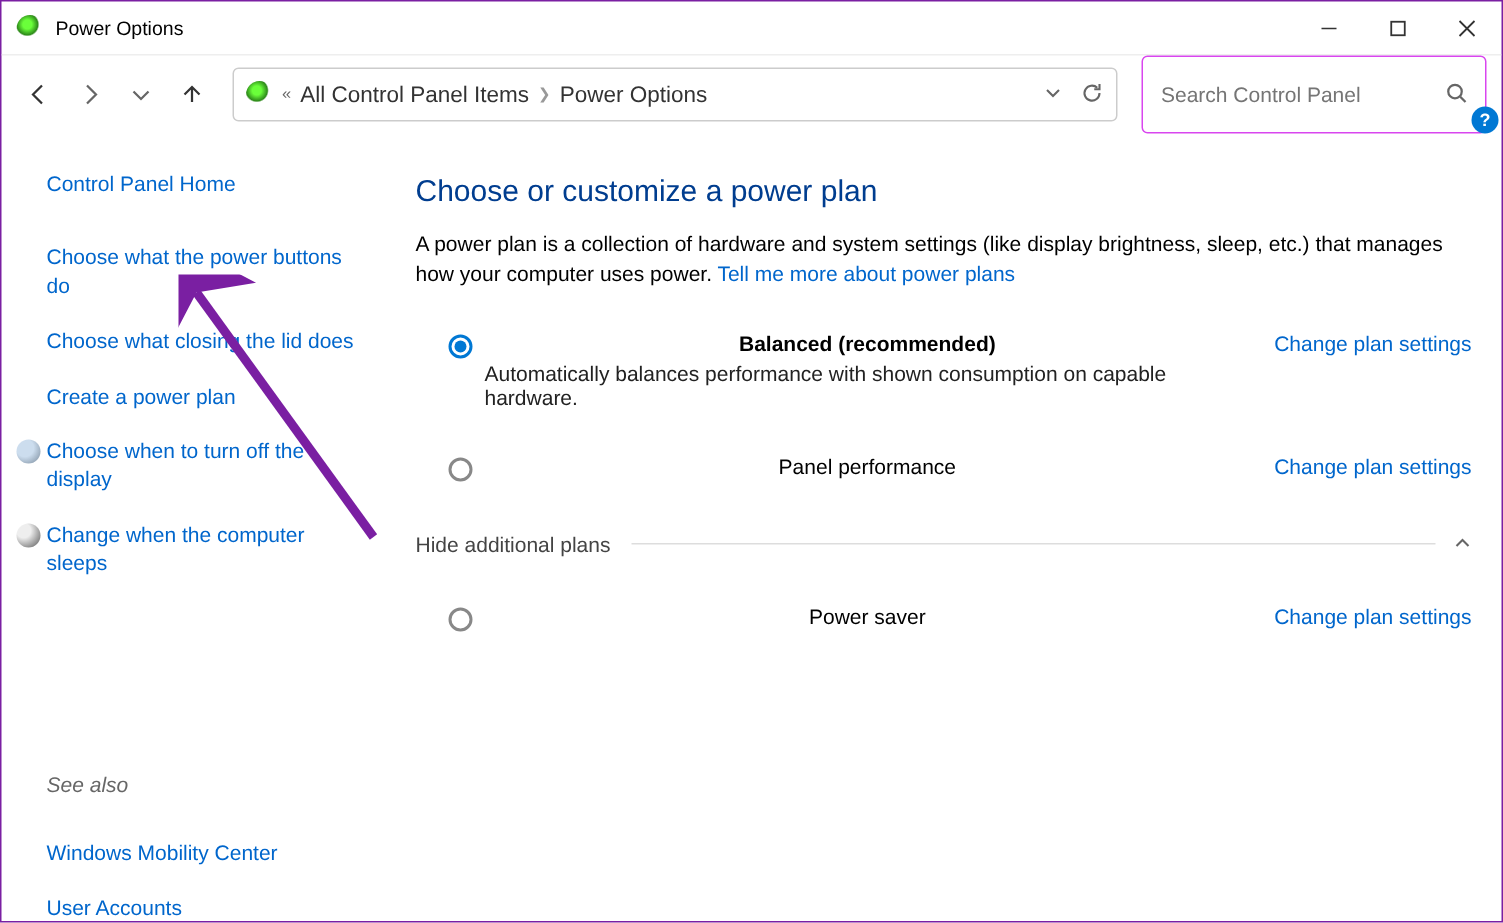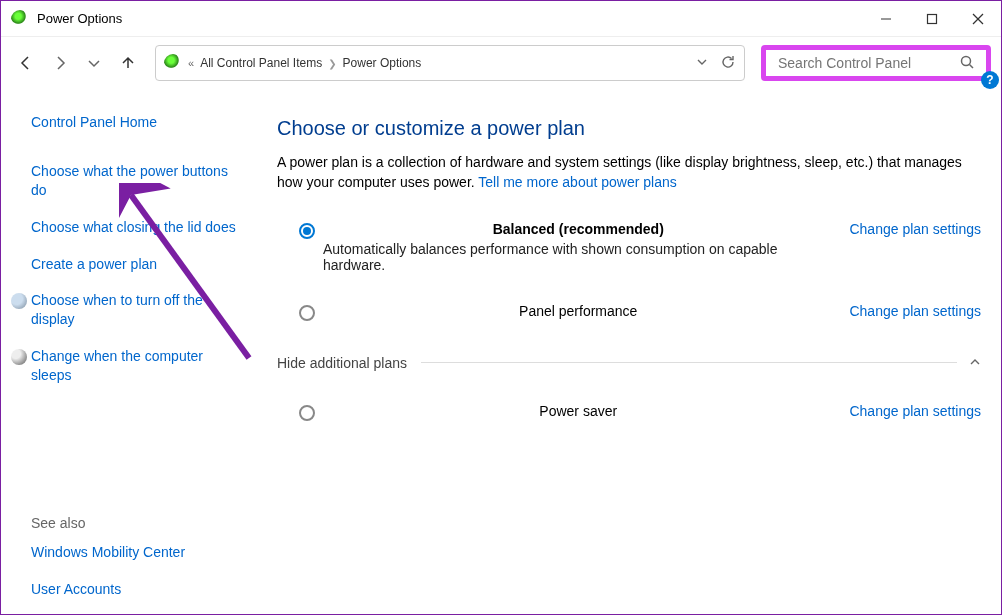--- a/index.html
+++ b/index.html
@@ -13,38 +13,38 @@
   .win-btn svg { width: 12px; height: 12px; }
   
   .toolbar { height: 52px; display: flex; align-items: center; padding: 0 10px; gap: 4px; }
   .nav-btn { width: 30px; height: 30px; display: flex; align-items: center; justify-content: center; color: #666; border-radius: 4px; }
   .nav-btn.enabled { color: #333; }
   .nav-btn svg { width: 16px; height: 16px; stroke: currentColor; fill: none; stroke-width: 1.5; }
   
   .addressbar { flex: 1; height: 36px; border: 1px solid #ccc; border-radius: 4px; margin-left: 8px; display: flex; align-items: center; padding: 0 8px; gap: 6px; }
   .addr-icon { width: 18px; height: 18px; background: radial-gradient(circle at 40% 35%, #6aff3a 3px, #2e8b1a 7px, transparent 8px); border-radius: 50%; }
   .addr-chev-left { color: #666; font-size: 11px; }
-  .addr-text { color: #333; font-size: 12px; }
+  .addr-text { color: #333; font-size: 15px; }
   .addr-sep { color: #999; font-size: 10px; }
   .addr-right { margin-left: auto; display: flex; align-items: center; gap: 12px; color: #666; }
   
-  .searchbox { width: 230px; height: 36px; border: 5px solid #d946ef; border-radius: 4px; margin-left: 12px; display: flex; align-items: center; padding: 0 12px; }
+  .searchbox { width: 230px; height: 52px; border: 1px solid #d946ef; border-radius: 4px; margin-left: 12px; display: flex; align-items: center; padding: 0 12px; }
   .searchbox input { border: none; outline: none; flex: 1; font-size: 14px; color: #666; font-family: inherit; }
   .search-icon { color: #666; }
   
   .content { display: flex; position: relative; }
   
   .sidebar { width: 260px; padding: 24px 18px 16px 30px; }
   .side-link { display: block; color: #0066cc; font-size: 14px; margin-bottom: 18px; line-height: 1.35; cursor: pointer; }
   .side-item { display: flex; align-items: flex-start; margin-bottom: 18px; margin-left: -20px; }
   .side-item-icon { width: 16px; height: 16px; border-radius: 50%; margin-right: 4px; margin-top: 2px; flex-shrink: 0; }
   .side-item-icon.shield { background: radial-gradient(circle at 35% 35%, #cde 40%, #789 100%); }
   .side-item-icon.moon { background: radial-gradient(circle at 30% 30%, #eee 30%, #555 100%); }
   .side-item .side-link { margin-bottom: 0; }
-  .see-also { color: #666; margin-top: 130px; margin-bottom: 12px; font-size: 14px; }
+  .see-also { color: #666; margin-top: 130px; margin-bottom: 28px; font-size: 14px; font-style: italic; }
   
   .main { flex: 1; padding: 28px 20px 16px 16px; position: relative; }
   .help-badge { position: absolute; top: -18px; right: 2px; width: 18px; height: 18px; border-radius: 50%; background: #0078d4; color: #fff; font-size: 12px; font-weight: bold; display: flex; align-items: center; justify-content: center; }
   .main h1 { color: #003d8f; font-size: 20px; font-weight: 400; margin-bottom: 12px; }
   .main .intro { font-size: 14px; line-height: 1.45; margin-bottom: 24px; }
   .main .intro a { color: #0066cc; }
   
   .fieldset-row { display: flex; align-items: center; margin-bottom: 18px; }
   .fieldset-label { color: #444; font-size: 14px; padding-right: 14px; }
   .fieldset-line { flex: 1; height: 1px; background: #ddd; }

